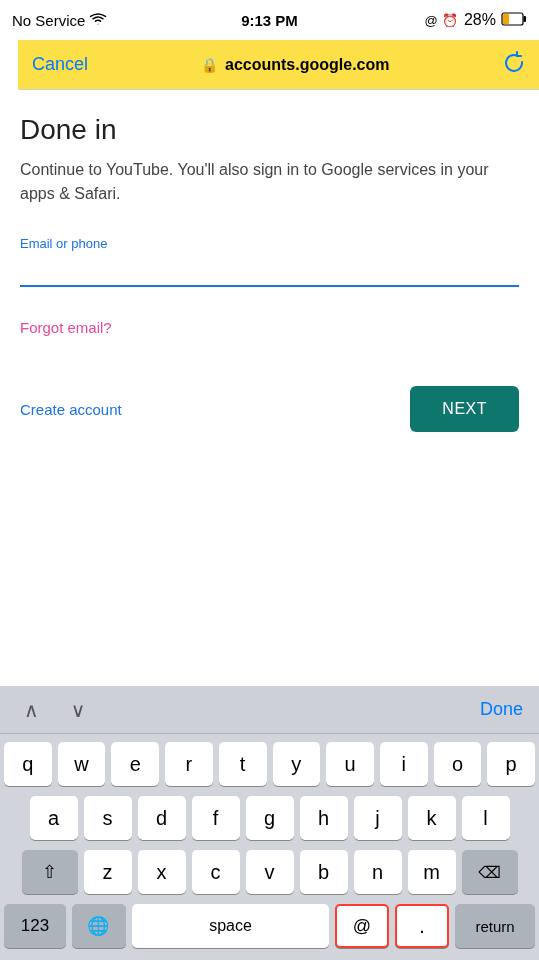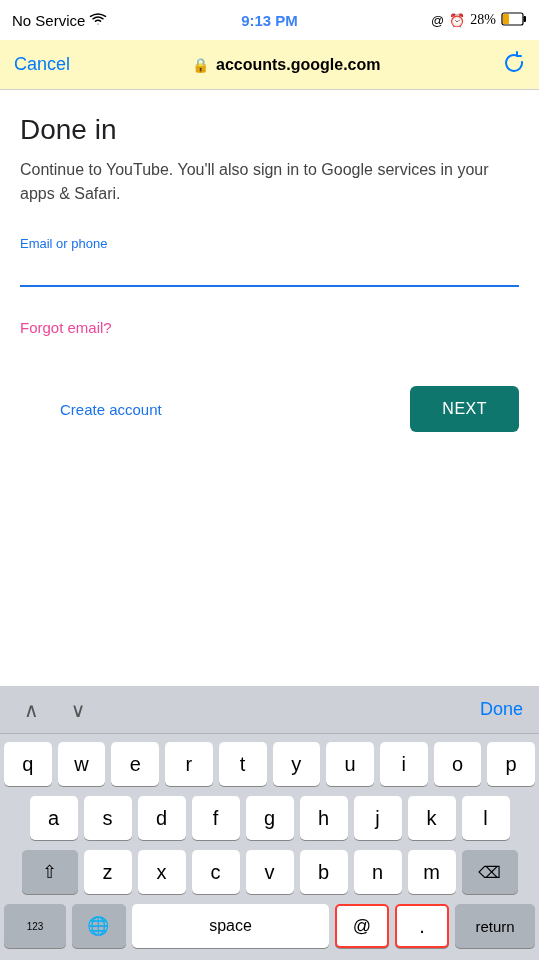--- a/index.html
+++ b/index.html
@@ -27,42 +27,43 @@
       display: flex;
       align-items: center;
       gap: 4px;
       font-size: 15px;
       font-weight: 500;
       color: #000;
     }
     .status-center {
       font-size: 15px;
       font-weight: 600;
-      color: #3b82f6;
+      color: #000000;
       position: absolute;
       left: 50%;
       transform: translateX(-50%);
     }
     .status-right {
       display: flex;
       align-items: center;
       gap: 5px;
       font-size: 13px;
       color: #000;
     }
 
     
     .nav-bar {
       height: 50px;
-      background: #fef9c3;
+      background: #fde047;
       border-bottom: 1px solid #d0d0d0;
       display: flex;
       align-items: center;
       padding: 0 14px;
       justify-content: space-between;
+      margin-left: 18px;
     }
     .nav-cancel {
       font-size: 18px;
       color: #007aff;
       background: none;
       border: none;
       cursor: pointer;
       font-family: inherit;
     }
     .nav-title {
@@ -131,21 +132,20 @@
       text-decoration: none;
       display: inline-block;
       margin-top: 20px;
       margin-bottom: 20px;
     }
     .form-actions {
       display: flex;
       align-items: center;
       justify-content: space-between;
       margin-top: 30px;
-      margin-left: 40px;
     }
     .create-account {
       font-size: 15px;
       color: #1a73e8;
       text-decoration: none;
       background: none;
       border: none;
       cursor: pointer;
       font-family: inherit;
     }
@@ -272,21 +272,21 @@
         <path d="M6.5 9.2 Q9 7.2 11.5 9.2" fill="none" stroke="#000" stroke-width="1.5" stroke-linecap="round"></path>
         <path d="M4 6.8 Q9 3.2 14 6.8" fill="none" stroke="#000" stroke-width="1.5" stroke-linecap="round"></path>
         <path d="M1.5 4.3 Q9 -0.5 16.5 4.3" fill="none" stroke="#000" stroke-width="1.5" stroke-linecap="round"></path>
       </svg>
     </span>
   </div>
   <div class="status-center">9:13 PM</div>
   <div class="status-right">
     <span style="font-size:13px;">@</span>
     <span style="font-size:13px;">⏰</span>
-    <span style="font-size:14px;font-family:Liberation Serif, serif;">28%</span>
+    <span style="font-size:16px;">28%</span>
     <span>
       <svg width="26" height="14" viewBox="0 0 26 14">
         <rect x="1" y="1" width="21" height="12" rx="2" ry="2" fill="none" stroke="#000" stroke-width="1.2"></rect>
         <rect x="22.5" y="4" width="2.5" height="6" rx="1" fill="#000"></rect>
         <rect x="2" y="2" width="6" height="10" rx="1" fill="#f0a500"></rect>
       </svg>
     </span>
   </div>
 </div>
 
@@ -363,21 +363,21 @@
       <button class="key">x</button>
       <button class="key">c</button>
       <button class="key">v</button>
       <button class="key">b</button>
       <button class="key">n</button>
       <button class="key">m</button>
       <button class="key gray" style="max-width:56px; font-size:16px;">⌫</button>
     </div>
 
     <div class="bottom-row">
-      <button class="key gray num-key" style="font-size:10px; max-width:62px;">123</button>
+      <button class="key gray num-key" style="font-size:17px; max-width:62px;">123</button>
       <button class="key gray num-key" style="font-size:18px; max-width:54px;">🌐</button>
       <button class="key space-key" style="font-size:16px; flex:2.5; max-width:200px;">space</button>
       <button class="key highlighted" style="font-size:18px; max-width:54px;">@</button>
       <button class="key highlighted" style="font-size:20px; max-width:54px;">.</button>
       <button class="key gray wide" style="font-size:15px; max-width:80px;">return</button>
     </div>
   </div>
 </div>
 
 </body></html>

